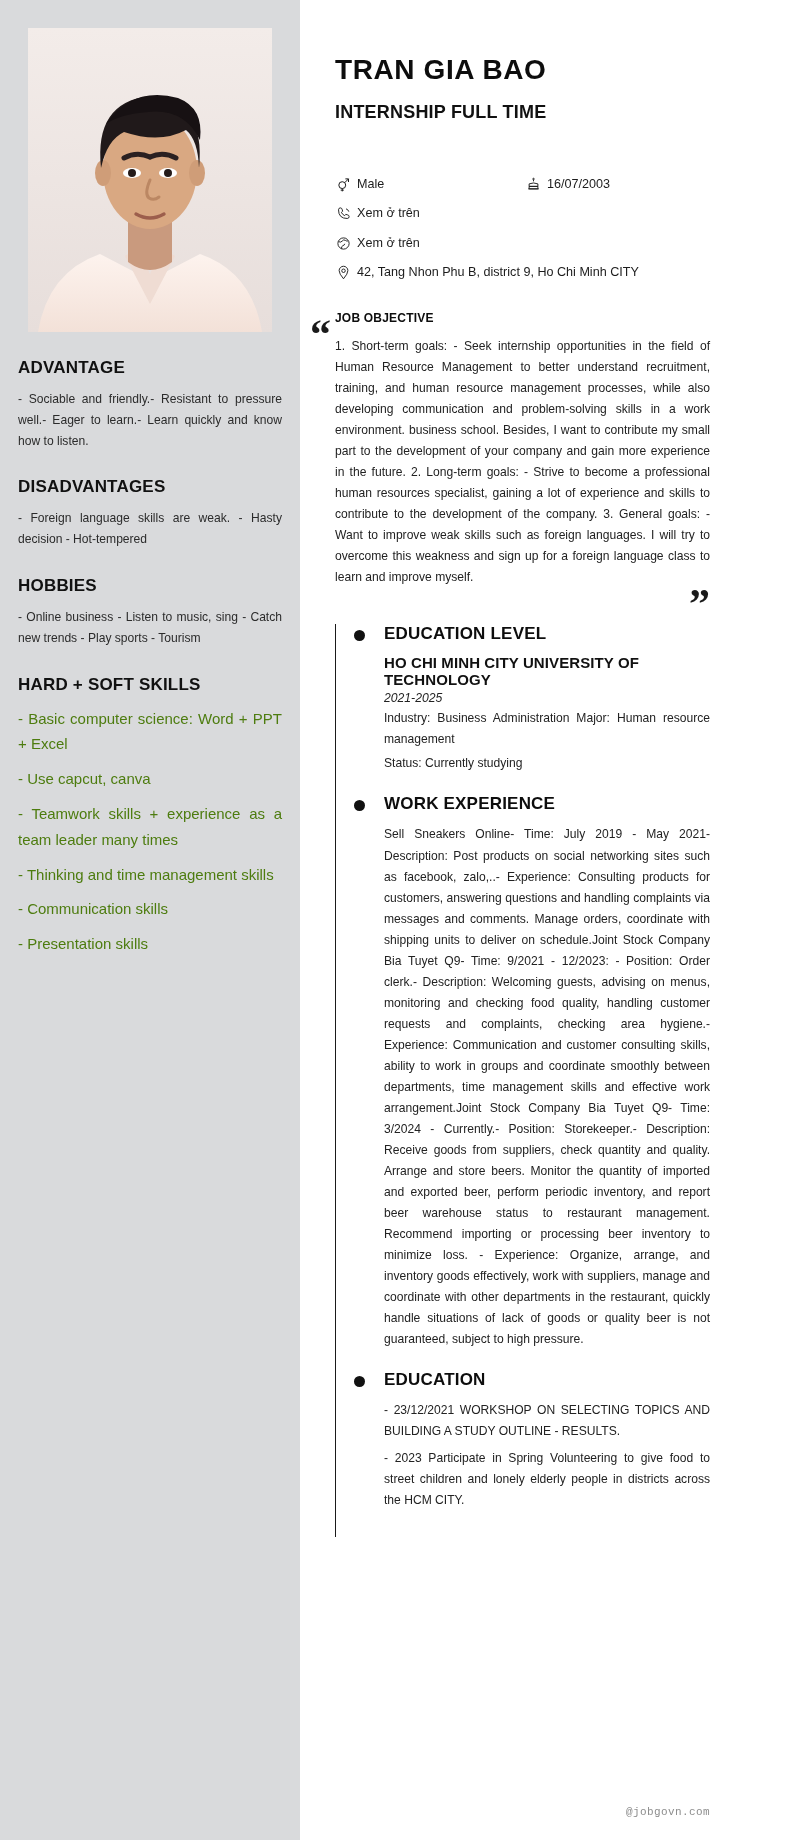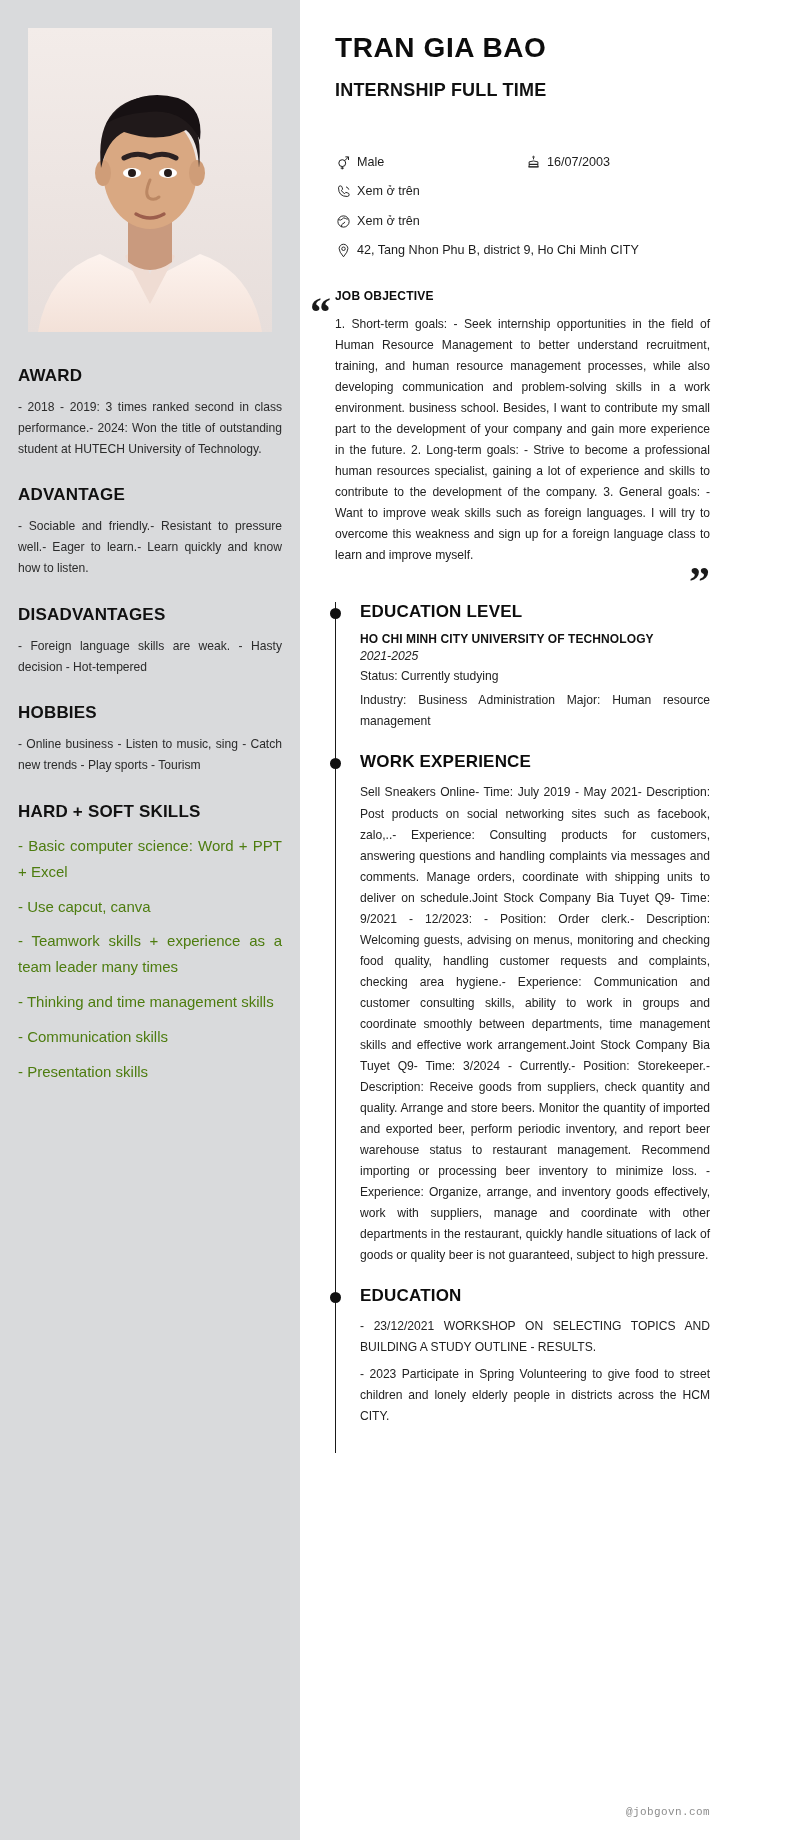--- a/index.html
+++ b/index.html
@@ -59,21 +59,21 @@
     text-align: justify;
   }
 
   
   .main {
     position: absolute;
     left: 300px; top: 0;
     width: 452px;
     min-height: 1840px;
     background: #ffffff;
-    padding: 32px 42px 0 35px;
+    padding: 54px 42px 0 35px;
     border-radius: 14px;
   }
   .name {
     font-size: 28px;
     font-weight: bold;
     letter-spacing: .6px;
     color: #0d0d0d;
   }
   .position {
     margin-top: 16px;
@@ -147,39 +147,39 @@
     text-align: justify;
   }
 
   
   .timeline {
     position: relative;
     margin-top: 8px;
     padding-left: 24px;
     border-left: 1.6px solid #1a1a1a;
   }
-  .tl-item { position: relative; padding-bottom: 20px; }
+  .tl-item { position: relative; padding-bottom: 20px; margin-left: 24px; }
   .tl-item::before {
     content: "";
     position: absolute;
     left: -30px;
     top: 6px;
     width: 11px; height: 11px;
     border-radius: 50%;
     background: #111;
   }
   .tl-title {
     font-size: 17px;
     font-weight: bold;
     color: #0d0d0d;
     letter-spacing: .2px;
     margin-bottom: 10px;
   }
   .edu-school {
-    font-size: 12px;
+    font-size: 15px;
     font-weight: bold;
     color: #111;
     letter-spacing: .1px;
   }
   .edu-years {
     font-size: 12.2px;
     font-style: italic;
     color: #222;
     margin-top: 3px;
   }
@@ -250,24 +250,20 @@
         <ellipse cx="140" cy="145" rx="9" ry="5" fill="#ffffff"></ellipse>
         <circle cx="104" cy="145" r="4" fill="#241b1a"></circle>
         <circle cx="140" cy="145" r="4" fill="#241b1a"></circle>
 
         <path d="M 122 152 q -6 14 -1 18 q 5 3 10 -1" stroke="#bb8763" stroke-width="3" fill="none" stroke-linecap="round"></path>
 
         <path d="M 108 186 q 14 8 28 0" stroke="#9c5e4c" stroke-width="3.4" fill="none" stroke-linecap="round"></path>
       </svg>
     </div>
 
-    <section class="side-section first">
-      <h2 class="side-title">AWARD</h2>
-      <p class="side-body">- 2018 - 2019: 3 times ranked second in class performance.- 2024: Won the title of outstanding student at HUTECH University of Technology.</p>
-    </section>
 
     <section class="side-section">
       <h2 class="side-title">ADVANTAGE</h2>
       <p class="side-body">- Sociable and friendly.- Resistant to pressure well.- Eager to learn.- Learn quickly and know how to listen.</p>
     </section>
 
     <section class="side-section">
       <h2 class="side-title">DISADVANTAGES</h2>
       <p class="side-body">- Foreign language skills are weak. - Hasty decision - Hot-tempered</p>
     </section>
@@ -368,22 +364,22 @@
       <p class="body-just">1. Short-term goals:  - Seek internship opportunities in the field of Human Resource Management to better understand recruitment, training, and human resource management processes, while also developing communication and problem-solving skills in a work environment. business school. Besides, I want to contribute my small part to the development of your company and gain more experience in the future. 2. Long-term goals: - Strive to become a professional human resources specialist, gaining a lot of experience and skills to contribute to the development of the company.  3. General goals: - Want to improve weak skills such as foreign languages. I will try to overcome this weakness and sign up for a foreign language class to learn and improve myself.</p>
       <span class="quote-close">”</span>
     </section>
 
     <div class="timeline">
 
       <section class="tl-item">
         <h2 class="tl-title">EDUCATION LEVEL</h2>
         <div class="edu-school">HO CHI MINH CITY UNIVERSITY OF TECHNOLOGY</div>
         <div class="edu-years">2021-2025</div>
+        <div class="edu-line">Industry:  Business  Administration  Major:  Human resource management</div>
         <div class="edu-line">Status: Currently studying</div>
-        <div class="edu-line">Industry:  Business  Administration  Major:  Human resource management</div>
       </section>
 
       <section class="tl-item">
         <h2 class="tl-title">WORK EXPERIENCE</h2>
         <p class="body-just" style="margin-top:0">Sell Sneakers Online- Time: July 2019 - May 2021- Description: Post products on social networking sites such as facebook, zalo,..- Experience: Consulting products for customers, answering questions and handling complaints via messages and comments. Manage orders, coordinate with shipping units to deliver on schedule.Joint Stock Company Bia Tuyet Q9-  Time: 9/2021 - 12/2023: -  Position: Order clerk.- Description: Welcoming guests, advising on menus, monitoring and checking food quality, handling customer requests and complaints,  checking  area  hygiene.-  Experience: Communication and customer consulting skills, ability to work in groups and coordinate smoothly between departments, time management skills and effective work arrangement.Joint Stock Company Bia Tuyet Q9- Time: 3/2024 - Currently.-  Position: Storekeeper.- Description: Receive goods from suppliers, check quantity and quality. Arrange and store beers. Monitor the quantity of imported and exported beer, perform periodic inventory, and report beer warehouse status to restaurant management. Recommend importing or processing beer inventory to minimize loss. - Experience: Organize, arrange, and inventory goods effectively, work with suppliers, manage and coordinate with other departments in the restaurant, quickly handle situations of lack of goods or quality beer is not guaranteed, subject to high pressure.</p>
       </section>
 
       <section class="tl-item">
         <h2 class="tl-title">EDUCATION</h2>
         <p class="act-line">- 23/12/2021 WORKSHOP ON SELECTING TOPICS AND BUILDING A STUDY OUTLINE - RESULTS.</p>

